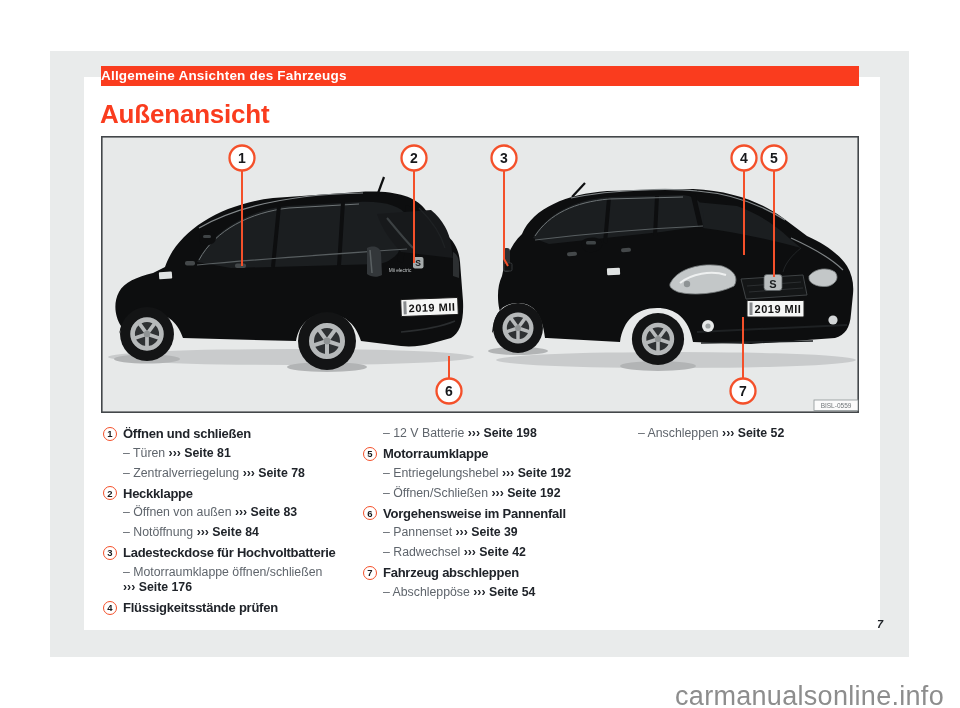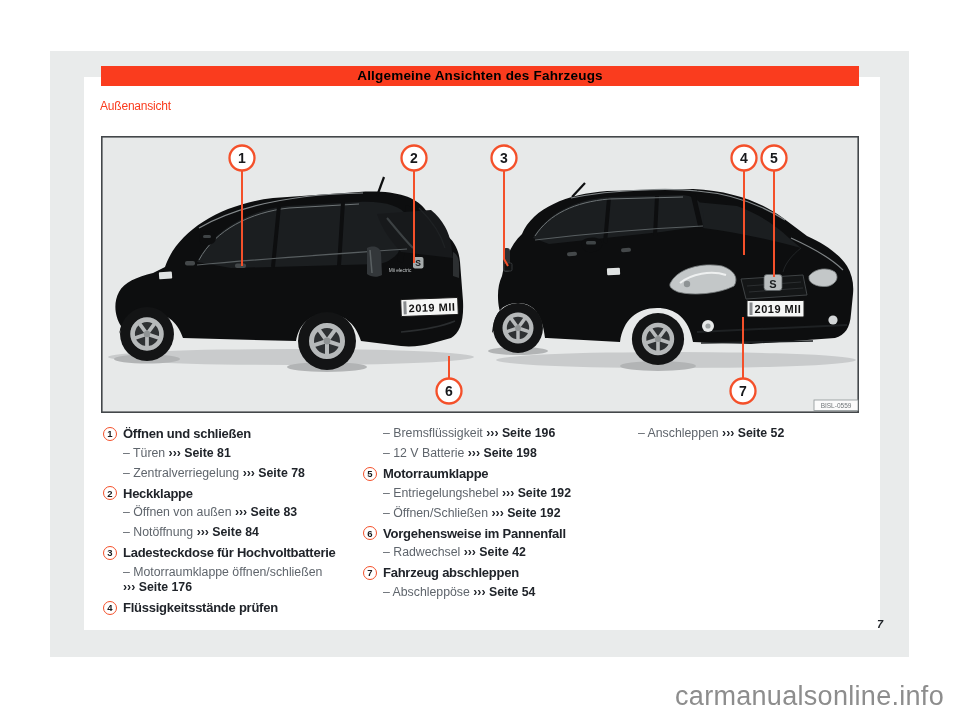--- a/index.html
+++ b/index.html
@@ -2,22 +2,22 @@
 <html style="--accent: #fa3c1e; --ring: #f4502a; --dark: #20242a; --gray: #5f656c; --panel: #e9ebeb; --wm: #8d8d8d;"><head>
 <meta charset="utf-8">
 <style>
   *{box-sizing:border-box;margin:0;padding:0}
   html,body{background:#ffffff}
   body{font-family:"Liberation Sans",sans-serif}
   .canvas{position:relative;width:960px;height:708px;background:#ffffff;overflow:hidden}
   .panel{position:absolute;left:50px;top:51px;width:859px;height:606px;background:var(--panel,#e9ebeb)}
   .page{position:absolute;left:84px;top:77px;width:796px;height:553px;background:#ffffff}
   .bar{position:absolute;left:17px;top:-11px;width:758px;height:20px;background:var(--accent,#fa3c1e);
-       color:#000000;font-size:13.5px;font-weight:700;text-align:center;line-height:20px;letter-spacing:.2px}
-  .title{position:absolute;left:16px;top:22px;font-size:12px;font-weight:400;color:var(--accent,#fa3c1e);letter-spacing:-.2px}
+       color:#ffffff;font-size:13.5px;font-weight:700;line-height:20px;letter-spacing:.2px}
+  .title{position:absolute;left:16px;top:22px;font-size:26px;font-weight:700;color:var(--accent,#fa3c1e);letter-spacing:-.2px}
   .figure{position:absolute;left:17px;top:59px;width:758px;height:277px}
   .legend{position:absolute;left:0;top:349px;width:796px;height:204px;font-size:12.3px}
   .colA{position:absolute;top:0;left:19px;width:262px}
   .colB{position:absolute;top:0;left:279px;width:252px}
   .colC{position:absolute;top:0;left:534px;width:244px}
   .numline{display:flex;align-items:center;margin-bottom:4.5px;min-height:15px}
   .numcircle{flex:0 0 auto;width:14px;height:14px;border:1.6px solid var(--ring,#f4502a);border-radius:50%;
              background:#fff;color:#17191c;font-size:9.5px;font-weight:700;margin-right:6px;
              display:flex;align-items:center;justify-content:center}
   .numlabel{font-size:13px;font-weight:700;color:var(--dark,#20242a);letter-spacing:-.25px;line-height:15px}
@@ -187,32 +187,32 @@
             <span class="numcircle">3</span>
             <span class="numlabel">Ladesteckdose für Hochvoltbatterie</span>
           </div>
           <div class="subline"><span>– Motorraumklappe öffnen/schließen </span><span class="sref">›››&nbsp;Seite&nbsp;176</span></div>
           <div class="numline">
             <span class="numcircle">4</span>
             <span class="numlabel">Flüssigkeitsstände prüfen</span>
           </div>
         </div>
       <div class="colB">
-          <div class="subline"><span>– Bremsflüssigkeit </span><span class="sref">›››&nbsp;Seite&nbsp;196</span></div>
           <div class="subline"><span>– 12 V Batterie </span><span class="sref">›››&nbsp;Seite&nbsp;198</span></div>
           <div class="numline">
             <span class="numcircle">5</span>
             <span class="numlabel">Motorraumklappe</span>
           </div>
           <div class="subline"><span>– Entriegelungshebel </span><span class="sref">›››&nbsp;Seite&nbsp;192</span></div>
           <div class="subline"><span>– Öffnen/Schließen </span><span class="sref">›››&nbsp;Seite&nbsp;192</span></div>
           <div class="numline">
             <span class="numcircle">6</span>
             <span class="numlabel">Vorgehensweise im Pannenfall</span>
           </div>
+          <div class="subline"><span>– Pannenset </span><span class="sref">›››&nbsp;Seite&nbsp;39</span></div>
           <div class="subline"><span>– Radwechsel </span><span class="sref">›››&nbsp;Seite&nbsp;42</span></div>
           <div class="numline">
             <span class="numcircle">7</span>
             <span class="numlabel">Fahrzeug abschleppen</span>
           </div>
           <div class="subline"><span>– Abschleppöse </span><span class="sref">›››&nbsp;Seite&nbsp;54</span></div>
         </div>
       <div class="colC">
           <div class="subline"><span>– Anschleppen </span><span class="sref">›››&nbsp;Seite&nbsp;52</span></div>
         </div>

